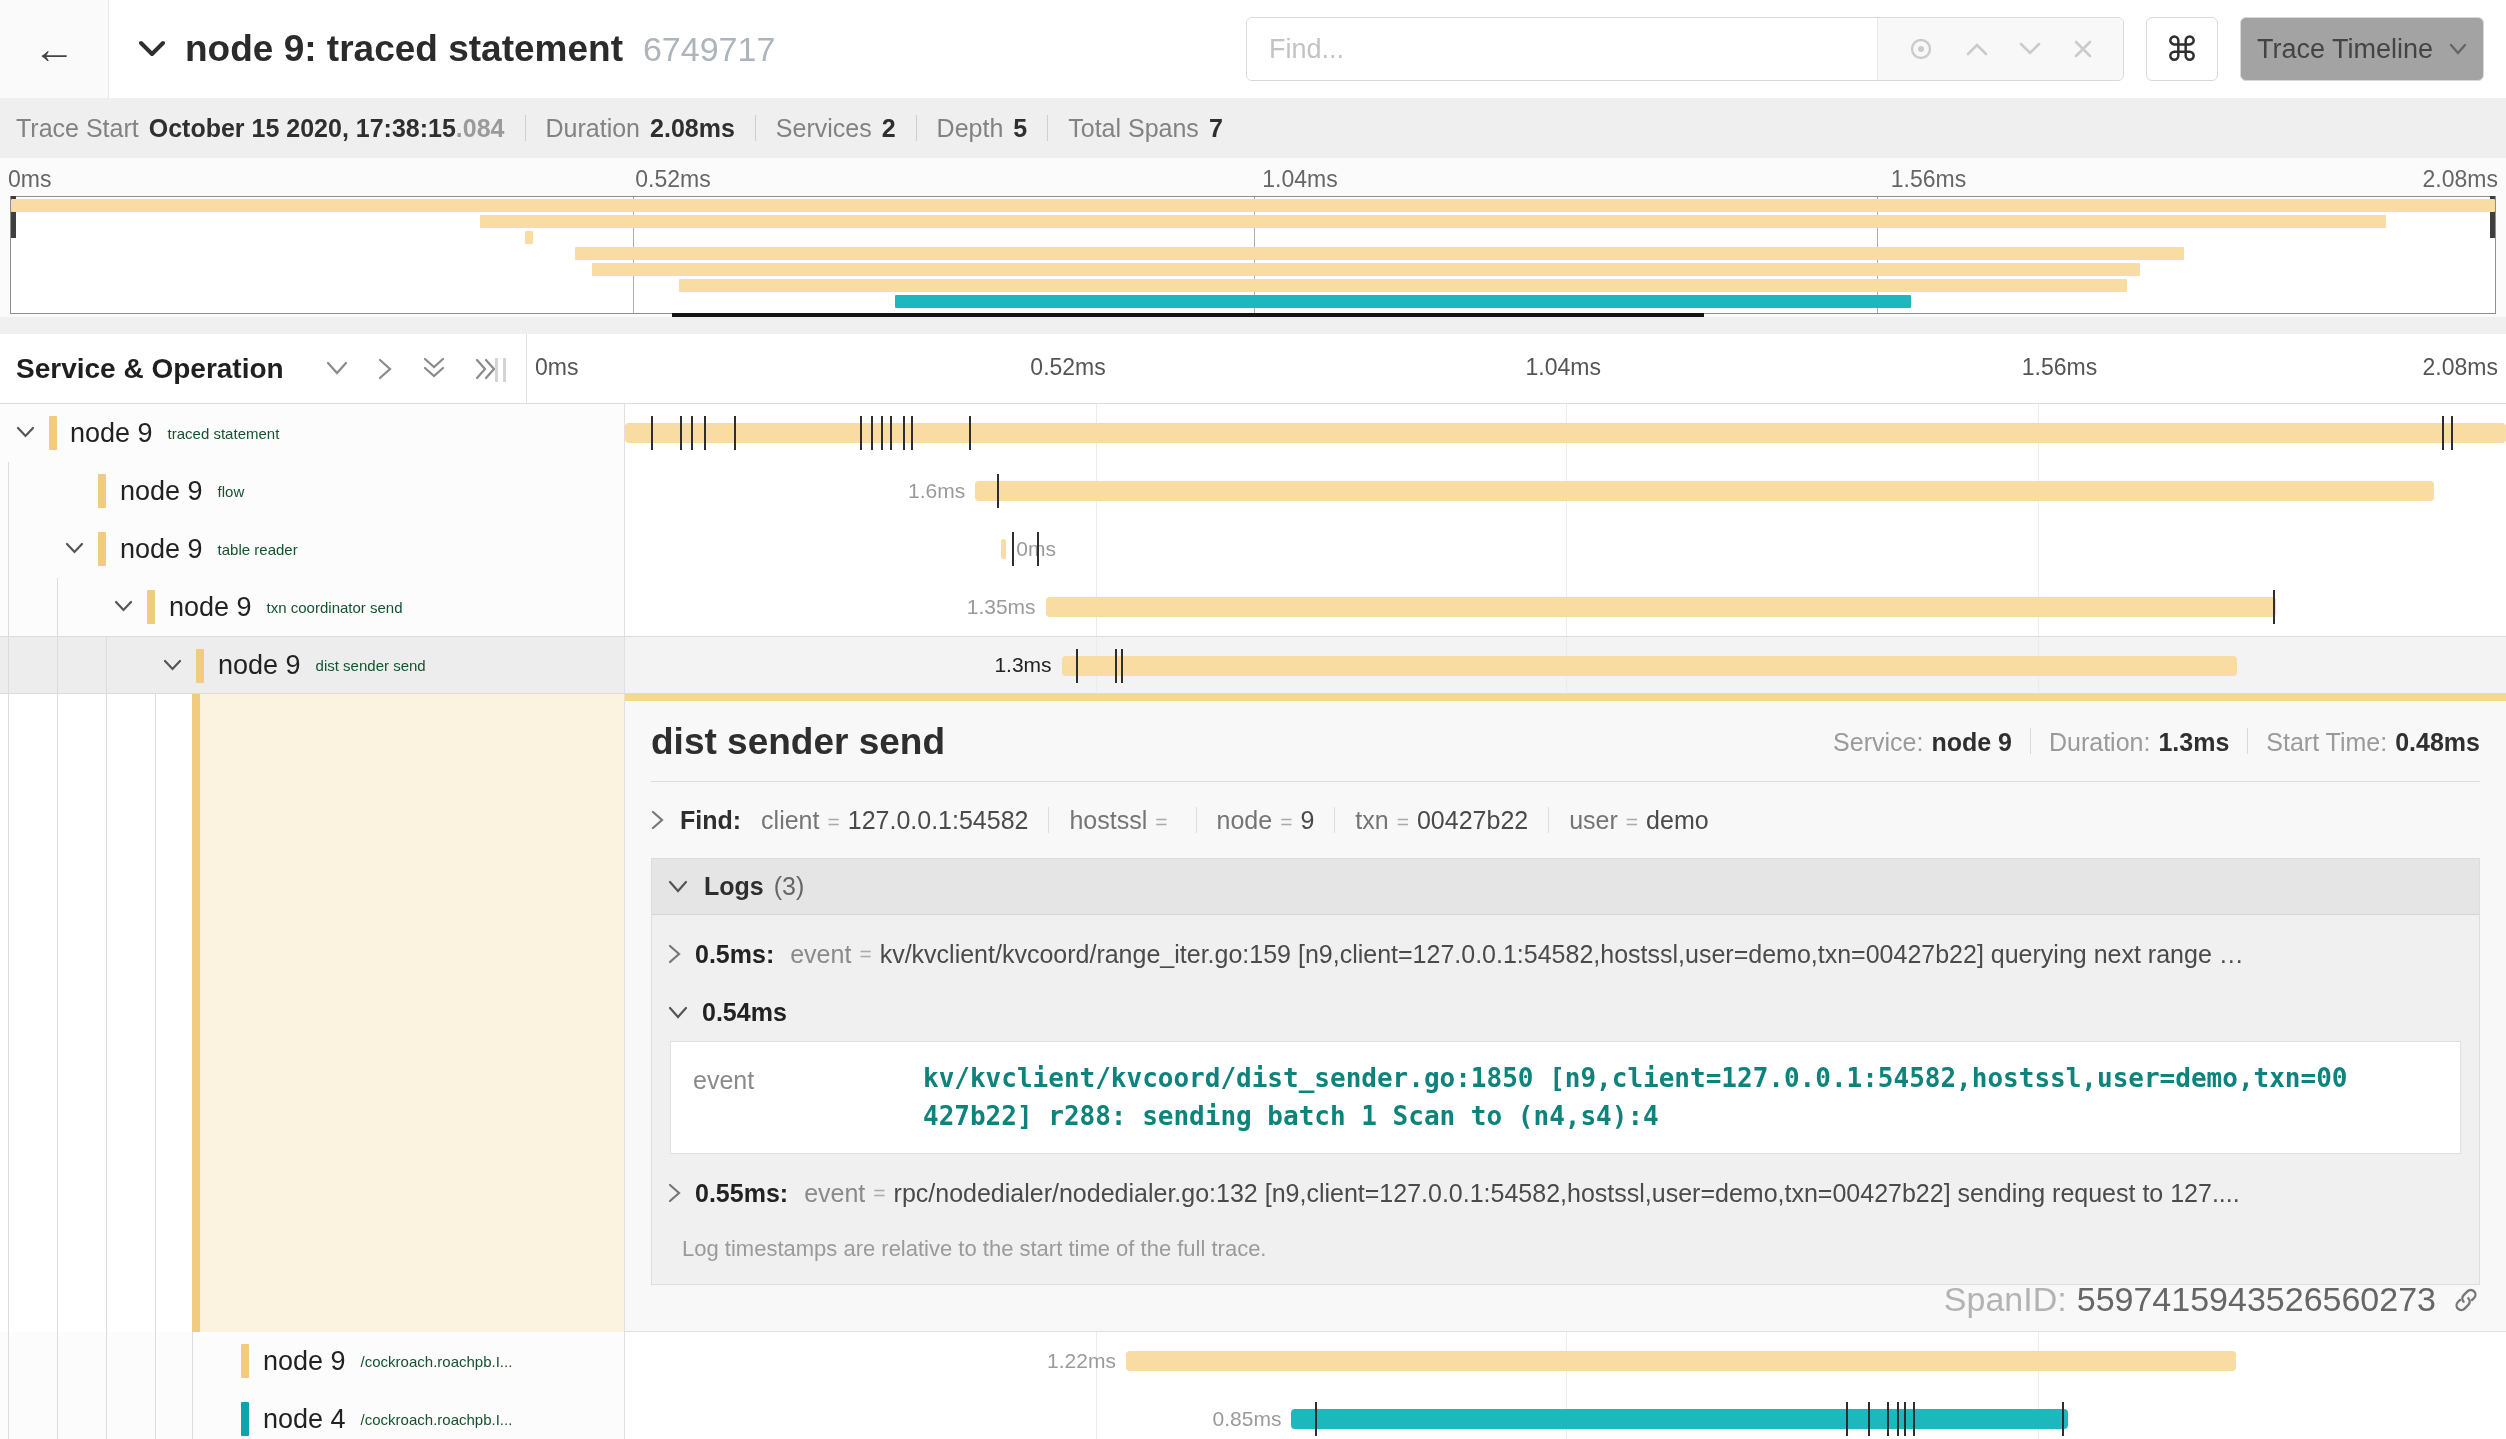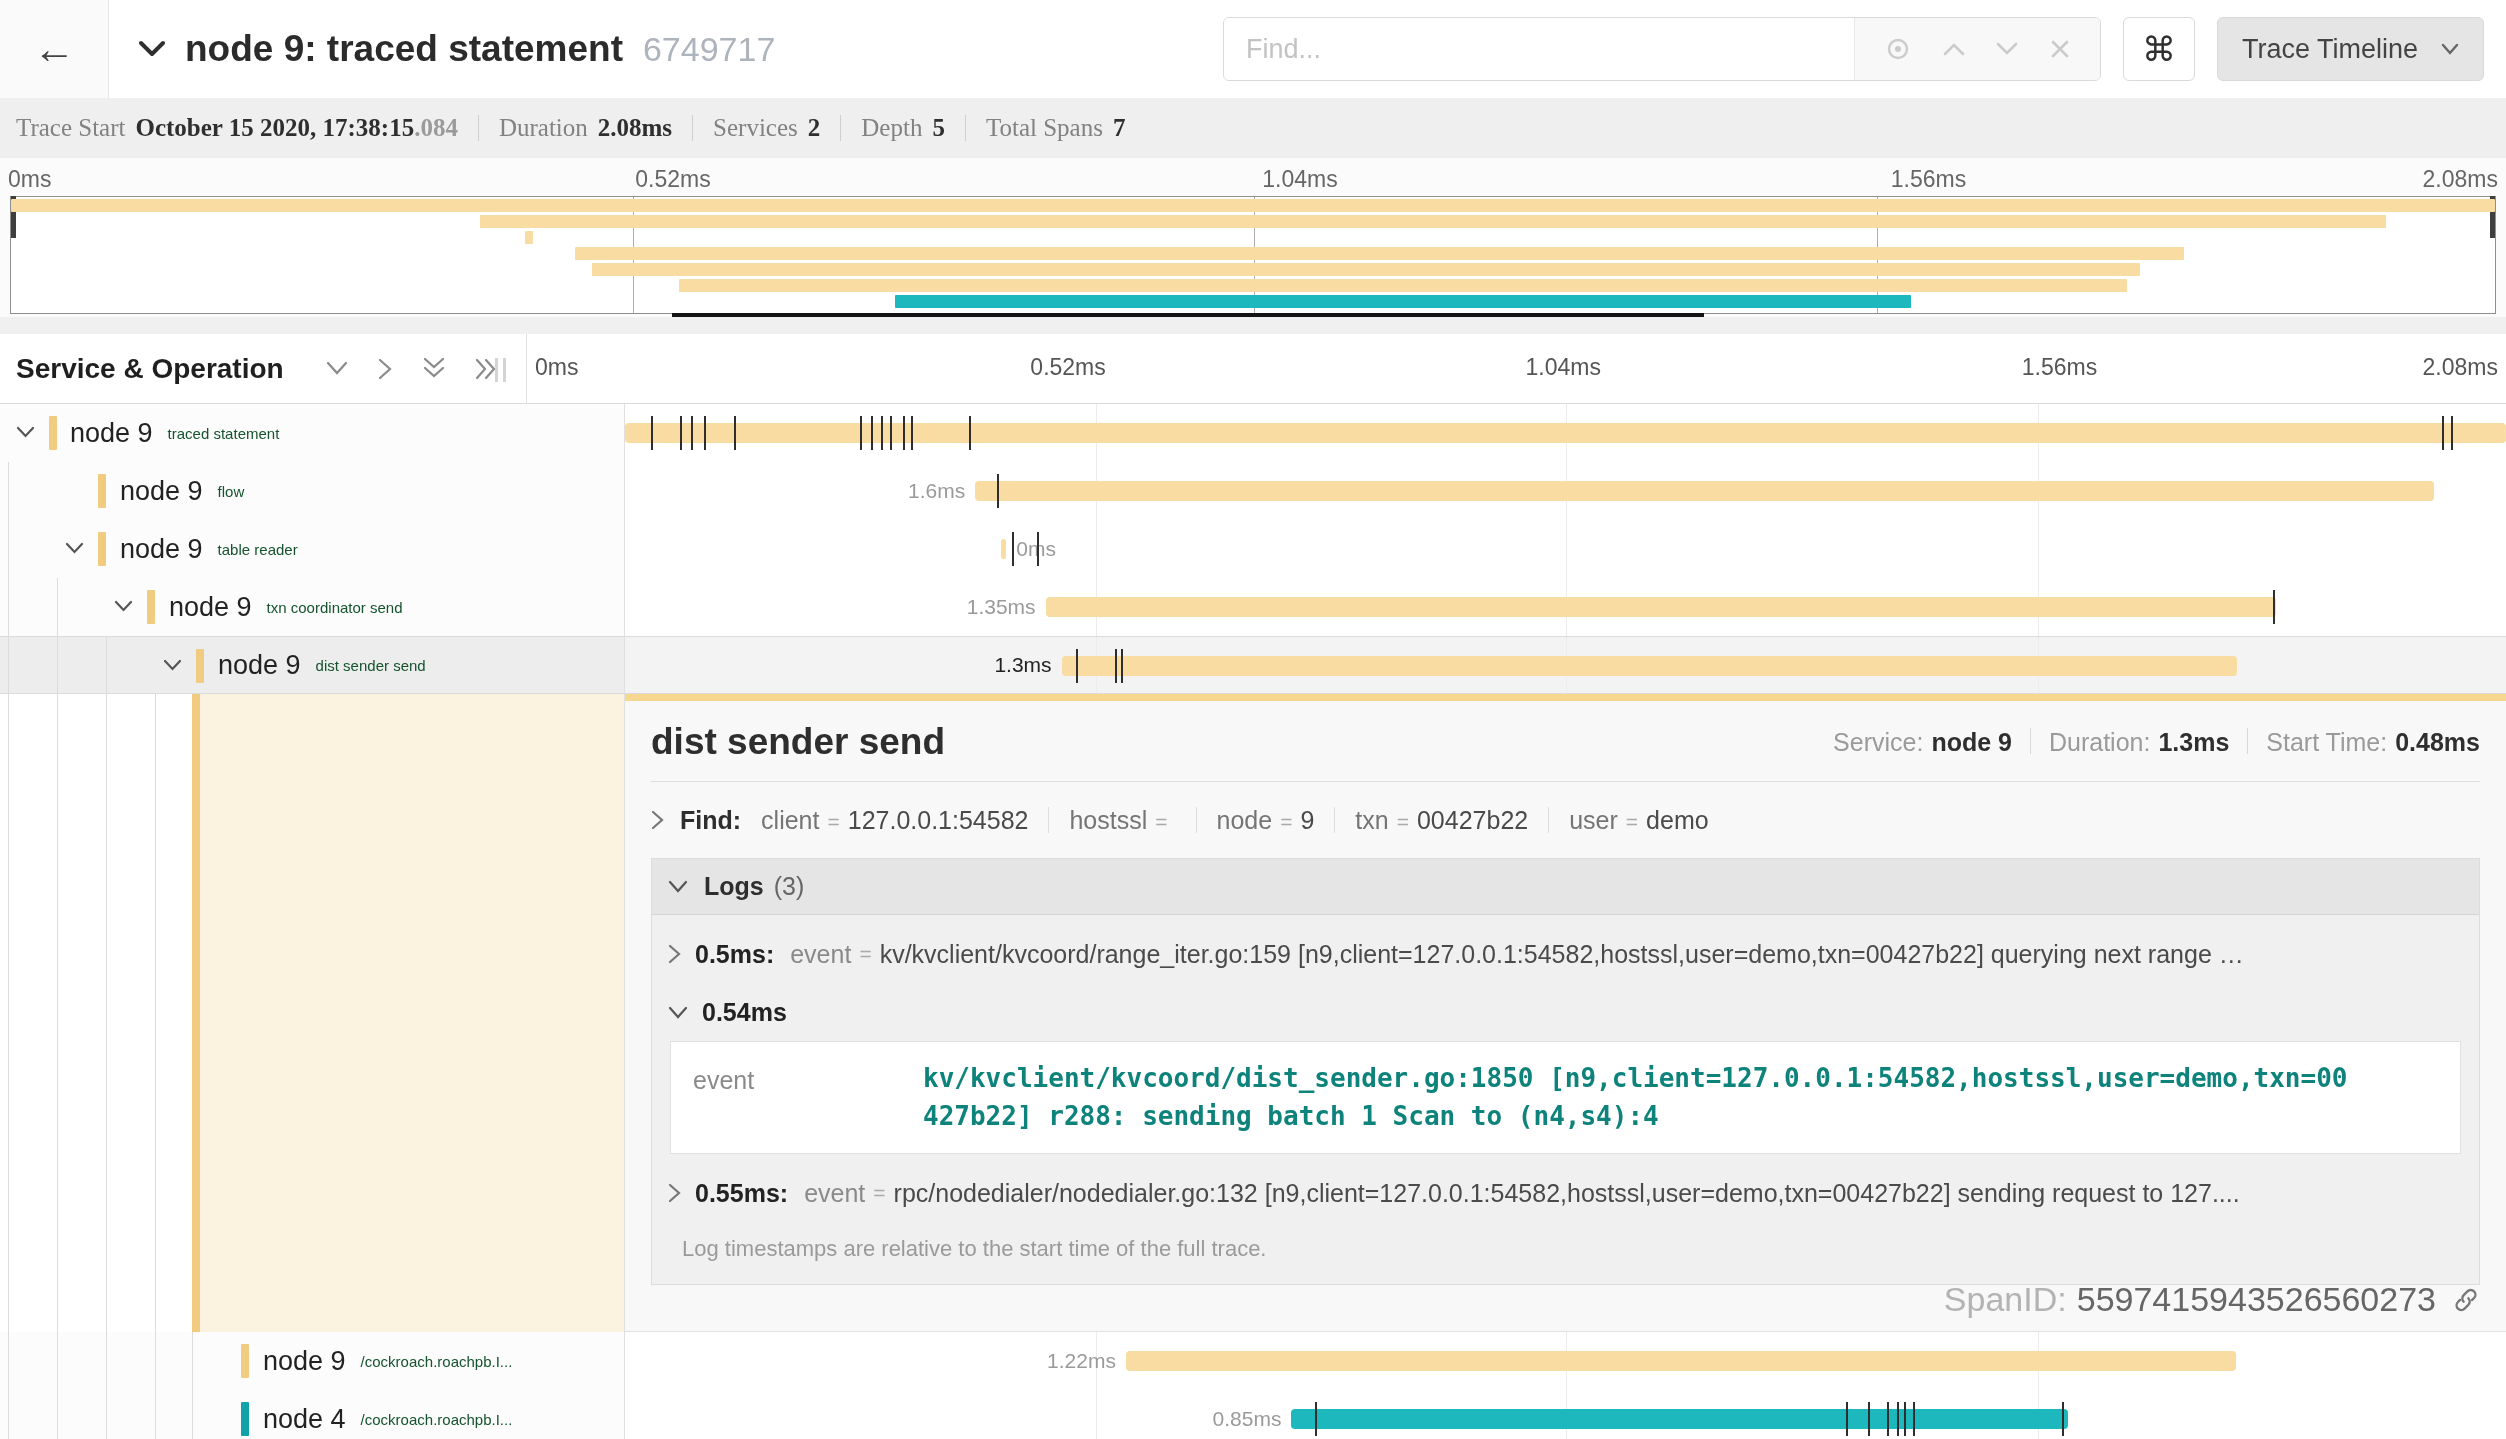--- a/index.html
+++ b/index.html
@@ -17,26 +17,26 @@
   .controls { margin-left:auto; display:flex; align-items:center; gap:22px; padding-right:22px; }
   .find { display:flex; height:64px; width:878px; border:1px solid #D9D9D9; border-radius:6px; overflow:hidden; background:#fff;}
   .find input { flex:1; border:none; outline:none; font-size:27px; padding:0 22px; color:#555;
     font-family:"Liberation Sans", sans-serif; }
   .find input::placeholder { color:#C3C3C3; }
   .find-suffix { width:246px; background:#F8F8F8; border-left:1px solid #E8E8E8; display:flex;
     align-items:center; justify-content:space-evenly; color:#CBCBCB; }
   .sfx-ic { font-size:26px; cursor:pointer; display:flex; }
   .kbd-btn { width:72px; height:64px; border:1px solid #D9D9D9; border-radius:6px; background:#fff;
     display:flex; align-items:center; justify-content:center; font-size:34px; color:#2F2F2F; cursor:pointer;}
-  .view-btn { height:64px; border:1px solid #D9D9D9; border-radius:6px; background:#e5e5e5; cursor:pointer;
-    display:flex; align-items:center; gap:23px; padding:0 24px; font-size:27px; color:#444; }
+  .view-btn { height:64px; border:1px solid #D9D9D9; border-radius:6px; background:#a3a3a3; cursor:pointer;
+    display:flex; align-items:center; gap:16px; padding:0 16px; font-size:27px; color:#444; }
 
   
   .metabar { height:60px; background:#EFEFEF; display:flex; align-items:center; padding-left:16px;
-    font-size:25px; color:#828282;font-family:Liberation Serif, serif; }
+    font-size:25px; color:#828282; }
   .meta-item { display:flex; align-items:baseline; }
   .meta-item b { color:#2F2F2F; margin-left:10px; }
   .meta-item b .mut { color:#9A9A9A; }
   .meta-sep { width:1px; height:26px; background:#CFCFCF; margin:0 20px; align-self:center; }
 
   
   .overview { height:176px; background:#FBFBFB; position:relative; }
   .ov-ticks { position:relative; height:38px; font-size:23px; color:#666; }
   .ov-ticks span { position:absolute; top:8px; }
   .ov-canvas { position:absolute; left:10px; right:10px; top:38px; height:118px;

